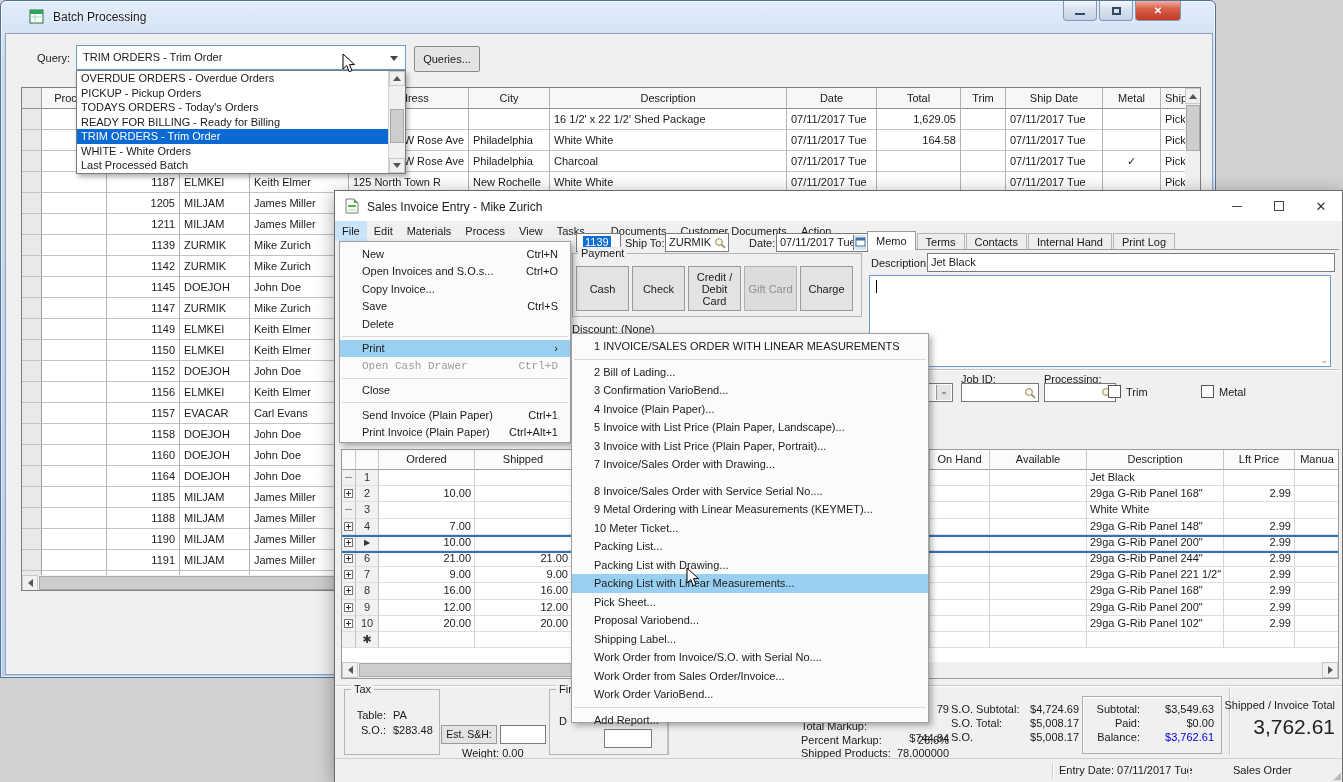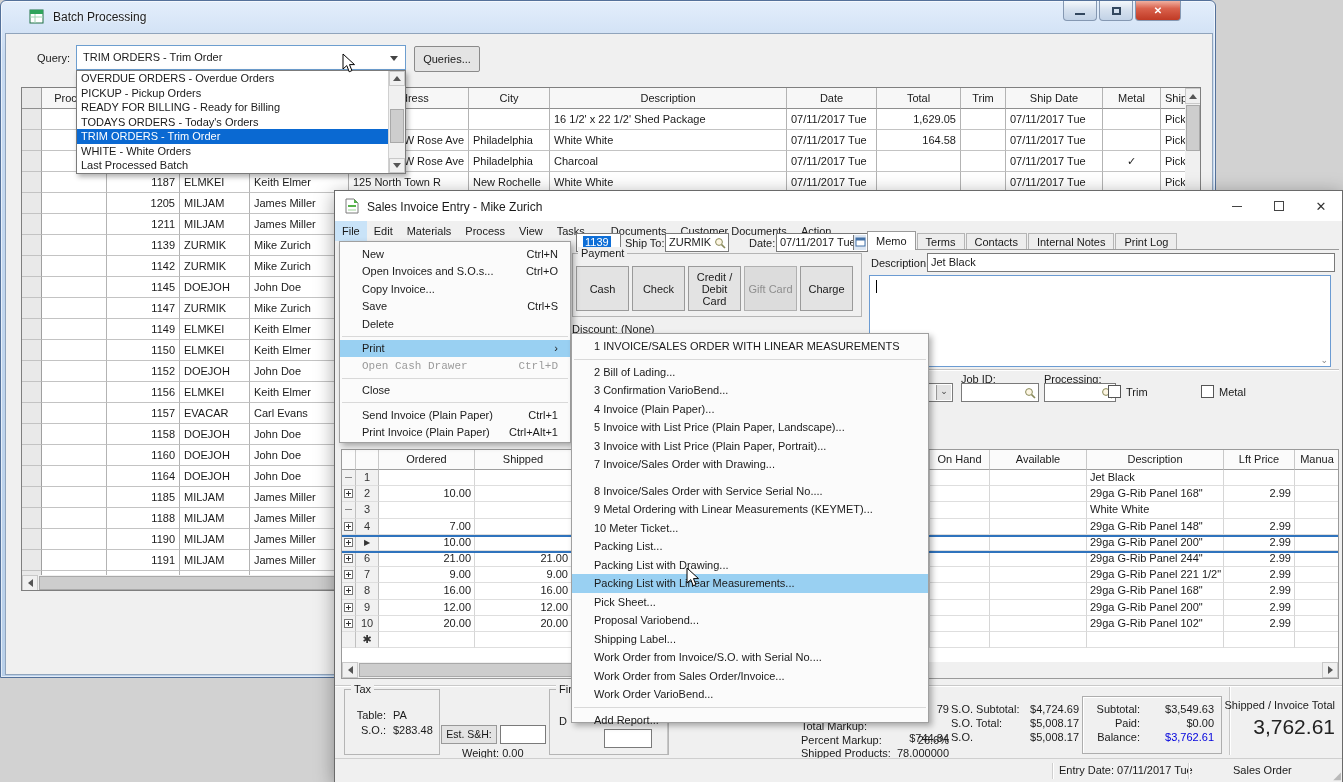--- a/index.html
+++ b/index.html
@@ -557,22 +557,22 @@
           <span class="tri-r"></span>
         </div>
     </div>
     <div class="a sb" style="left:1163px;top:487px;width:16px;height:16px;"></div>
   </div>
 
   <div class="a" id="bw-dd">
     <div id="bw-dd-items">
         <div class="dd-item">OVERDUE ORDERS - Overdue Orders</div>
         <div class="dd-item">PICKUP - Pickup Orders</div>
+        <div class="dd-item">TODAYS ORDERS - Today's Orders</div>
         <div class="dd-item">READY FOR BILLING - Ready for Billing</div>
-        <div class="dd-item">TODAYS ORDERS - Today's Orders</div>
         <div class="dd-item sel">TRIM ORDERS - Trim Order</div>
         <div class="dd-item">WHITE - White Orders</div>
         <div class="dd-item">Last Processed Batch</div>
       </div>
     <div class="a" id="dd-scroll">
       <div class="sb-btn" style="width:16px;height:15px;">
           <span class="tri-u"></span>
         </div>
       <div class="sb-thumb a" style="left:1px;top:38px;width:14px;height:34px;"></div>
       <div class="sb-btn a" style="left:0;top:87px;width:16px;height:15px;">
@@ -635,21 +635,21 @@
   <span class="a gb-legend" style="left:243px;top:56px;">Payment</span>
   <div id="pay-buttons">
       <div class="a paybtn" style="left: 241px; top: 75px;">Cash</div>
       <div class="a paybtn" style="left: 297px; top: 75px;">Check</div>
       <div class="a paybtn" style="left: 353px; top: 75px;">Credit / Debit Card</div>
       <div class="a paybtn disabled" style="left: 409px; top: 75px;">Gift Card</div>
       <div class="a paybtn" style="left: 465px; top: 75px;">Charge</div>
     </div>
   <div class="a" style="left:237px;top:132px;">Discount: (None)</div>
 
-  <div class="a" id="iw-tabs" style="left:532px;top:40px;height:19px;"><span class="tab active">Memo</span><span class="tab">Terms</span><span class="tab">Contacts</span><span class="tab">Internal Notes</span><span class="tab">Print Log</span></div>
+  <div class="a" id="iw-tabs" style="left:532px;top:40px;height:19px;"><span class="tab active">Memo</span><span class="tab">Terms</span><span class="tab">Contacts</span><span class="tab">Internal Hand</span><span class="tab">Print Log</span></div>
   <div class="a" style="left:532px;top:58px;width:472px;height:1px;background:#9a9a9a;z-index:1;"></div>
   <div class="a lbl" style="left:536px;top:66px;">Description:</div>
   <div class="a field" style="left:592px;top:62px;width:408px;"><span>Jet Black</span></div>
   <div class="a blue-border" style="left:534px;top:84px;width:462px;height:92px;background:#fff;">
     <span class="a" style="left:6px;top:4px;width:1px;height:13px;background:#000;"></span>
     <span class="a" style="right:2px;bottom:1px;color:#888;font-size:9px;">⌄</span>
   </div>
 
   <div class="a" style="left:532px;top:178px;width:472px;height:1px;background:#c4c4c4;box-shadow:0 1px 0 #fff;"></div>
 

